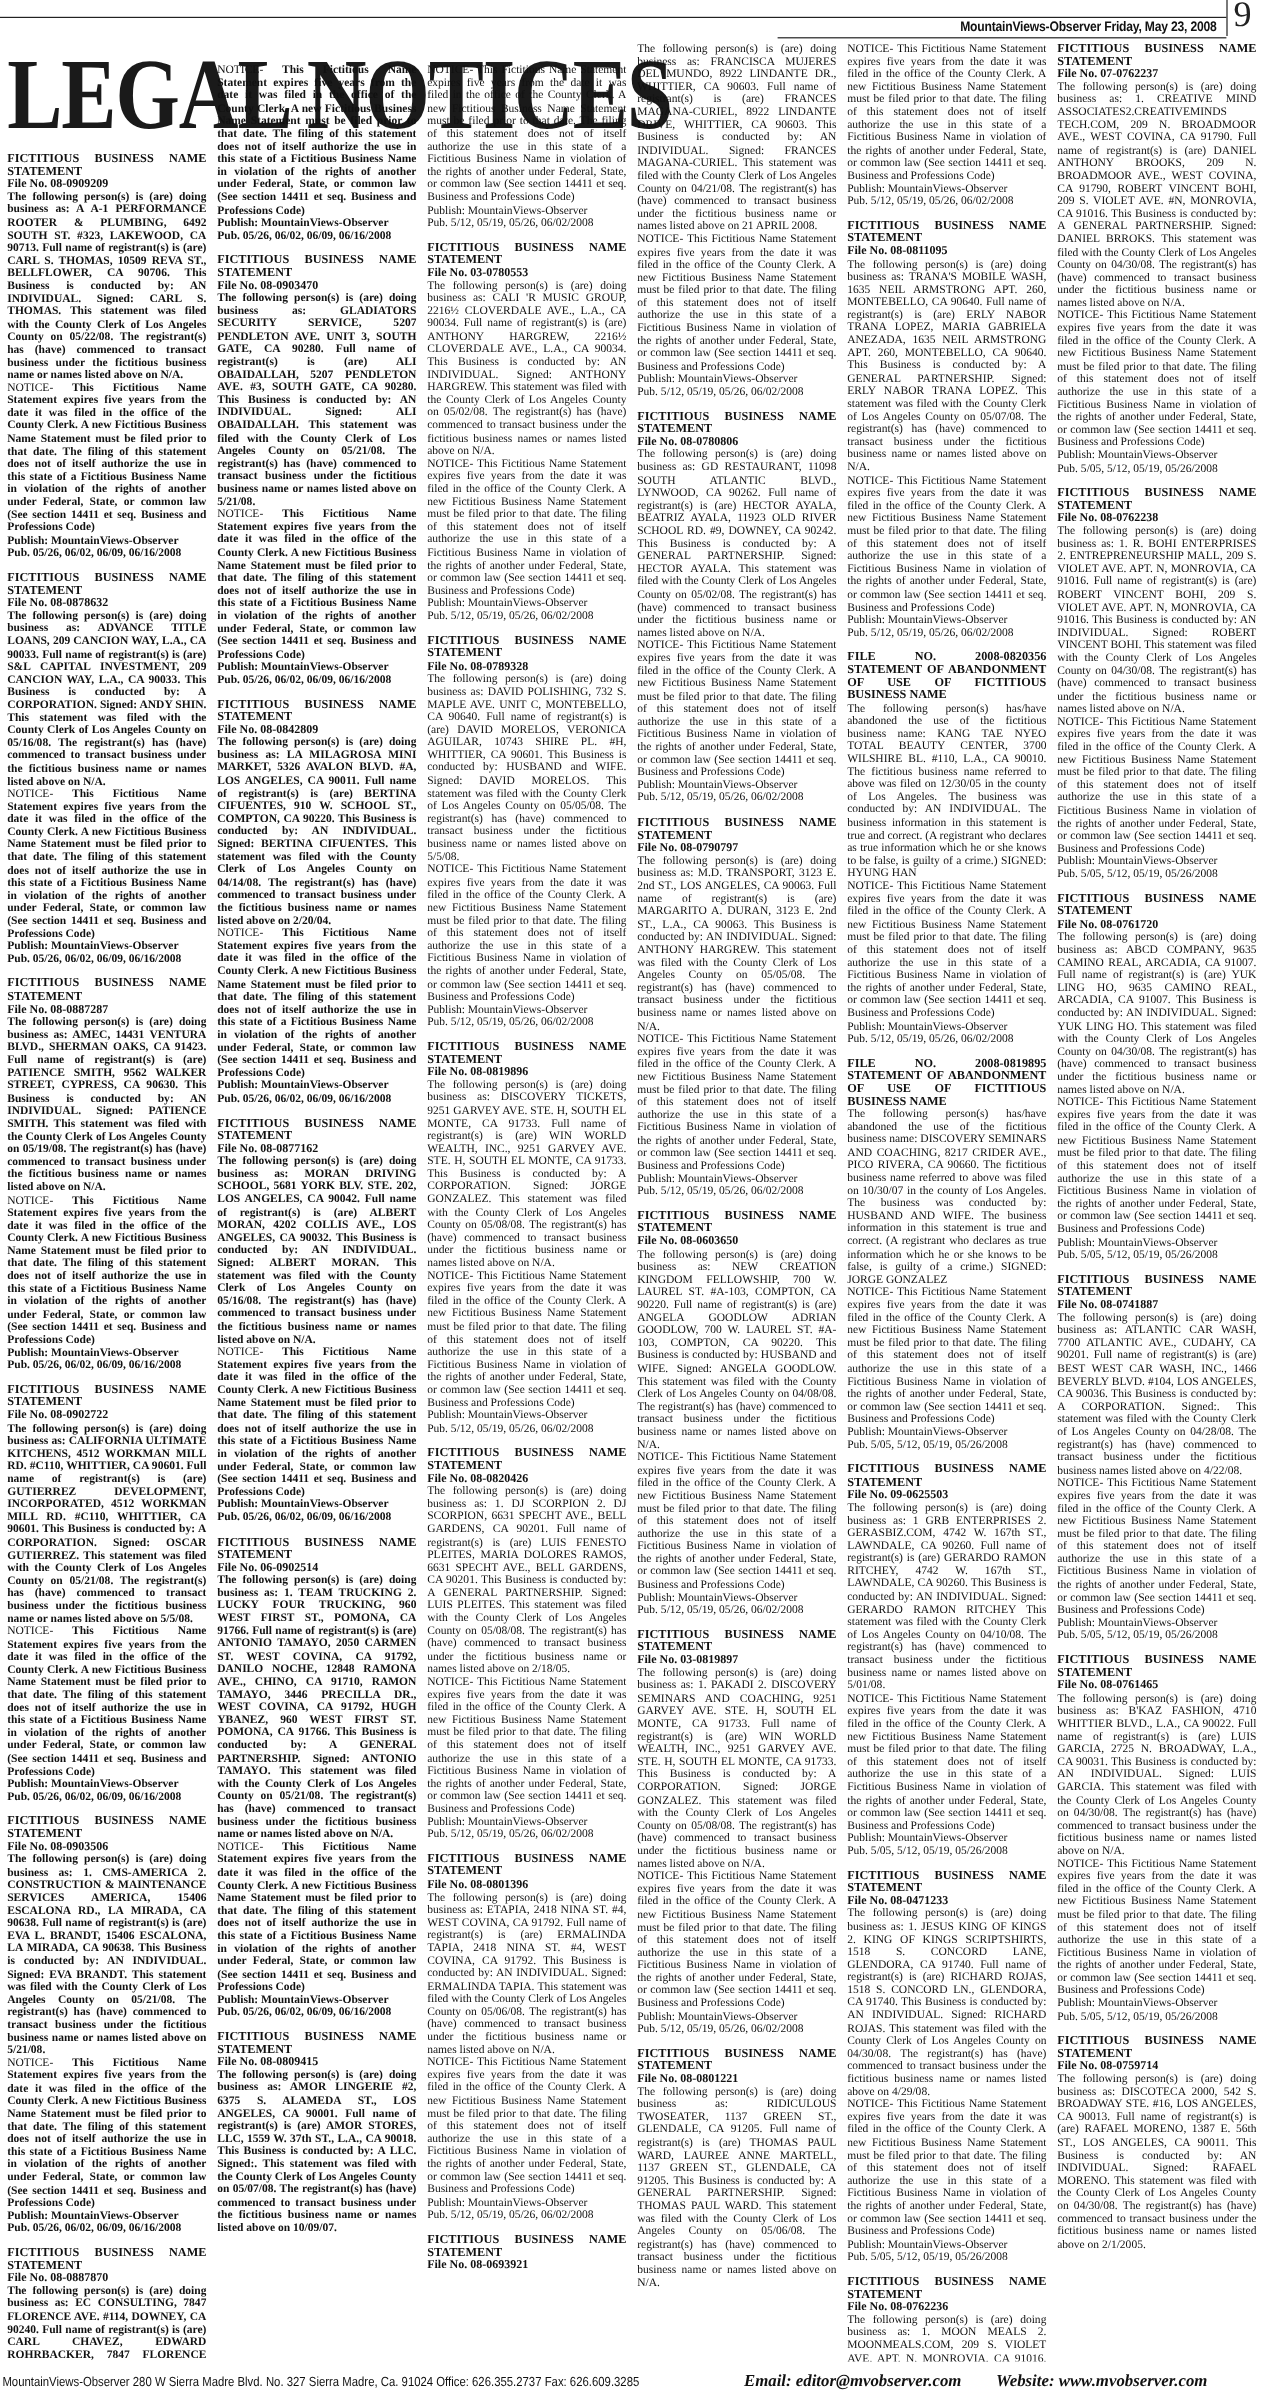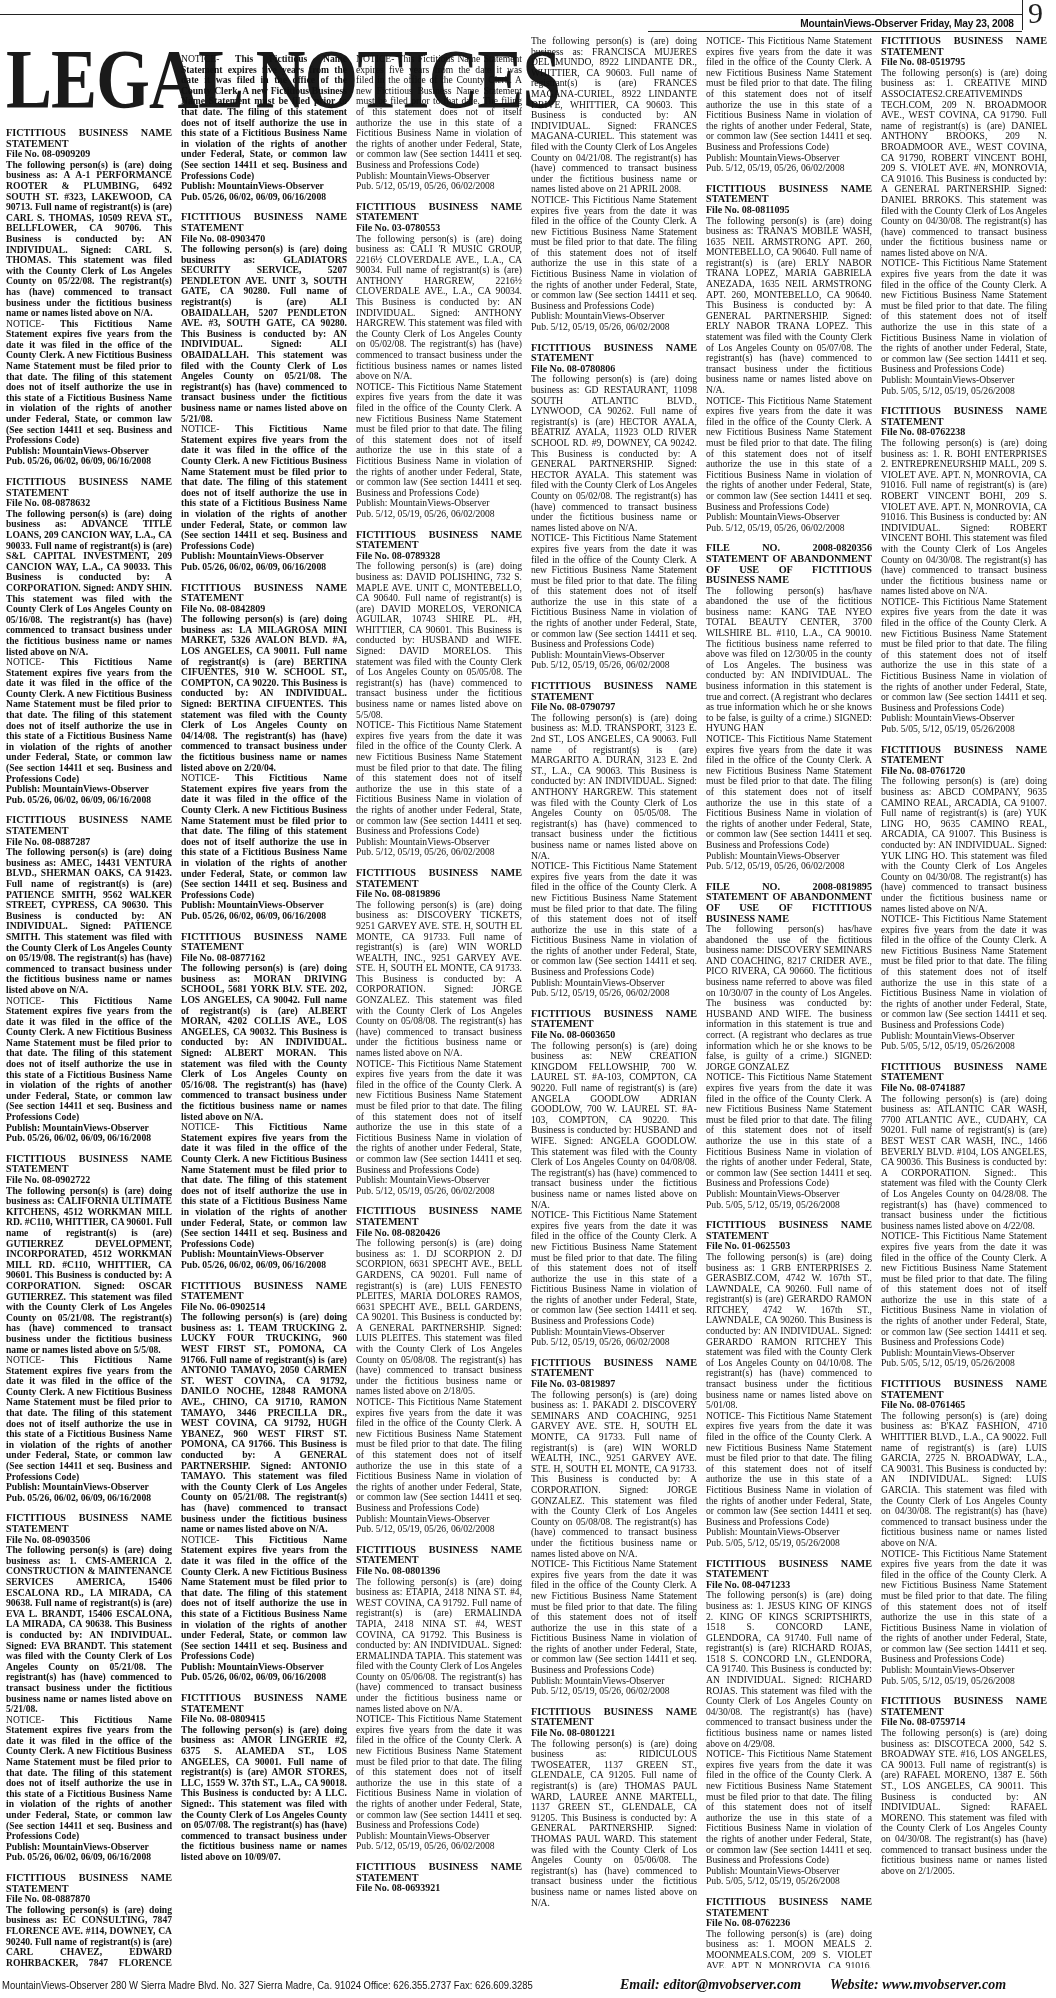--- a/index.html
+++ b/index.html
@@ -246,21 +246,21 @@
     </div>
     <div class="notice">
       <p class="hd last">FILE NO. 2008-0819895 STATEMENT OF ABANDONMENT OF USE OF FICTITIOUS BUSINESS NAME</p>
       <p>The following person(s) has/have abandoned the use of the fictitious business name: DISCOVERY SEMINARS AND COACHING, 8217 CRIDER AVE., PICO RIVERA, CA 90660. The fictitious business name referred to above was filed on 10/30/07 in the county of Los Angeles. The business was conducted by: HUSBAND AND WIFE. The business information in this statement is true and correct. (A registrant who declares as true information which he or she knows to be false, is guilty of a crime.) SIGNED: JORGE GONZALEZ</p>
       <p><span class="b">NOTICE-</span> <span>This Fictitious Name Statement expires five years from the date it was filed in the office of the County Clerk. A new Fictitious Business Name Statement must be filed prior to that date. The filing of this statement does not of itself authorize the use in this state of a Fictitious Business Name in violation of the rights of another under Federal, State, or common law (See section 14411 et seq. Business and Professions Code)</span></p>
       <p style="text-align: left;">Publish: MountainViews-Observer</p>
       <p style="text-align: left;">Pub. 5/05, 5/12, 05/19, 05/26/2008</p>
     </div>
     <div class="notice">
       <p class="hd last">FICTITIOUS BUSINESS NAME STATEMENT</p>
-      <p class="fileno">File No. 01-0625503</p>
+      <p class="fileno">File No. 09-0625503</p>
       <p>The following person(s) is (are) doing business as: 1 GRB ENTERPRISES 2. GERASBIZ.COM, 4742 W. 167th ST., LAWNDALE, CA 90260. Full name of registrant(s) is (are) GERARDO RAMON RITCHEY, 4742 W. 167th ST., LAWNDALE, CA 90260. This Business is conducted by: AN INDIVIDUAL. Signed: GERARDO RAMON RITCHEY This statement was filed with the County Clerk of Los Angeles County on 04/10/08. The registrant(s) has (have) commenced to transact business under the fictitious business name or names listed above on 5/01/08.</p>
       <p><span class="b">NOTICE-</span> <span>This Fictitious Name Statement expires five years from the date it was filed in the office of the County Clerk. A new Fictitious Business Name Statement must be filed prior to that date. The filing of this statement does not of itself authorize the use in this state of a Fictitious Business Name in violation of the rights of another under Federal, State, or common law (See section 14411 et seq. Business and Professions Code)</span></p>
       <p style="text-align: left;">Publish: MountainViews-Observer</p>
       <p style="text-align: left;">Pub. 5/05, 5/12, 05/19, 05/26/2008</p>
     </div>
     <div class="notice">
       <p class="hd last">FICTITIOUS BUSINESS NAME STATEMENT</p>
       <p class="fileno">File No. 08-0471233</p>
       <p>The following person(s) is (are) doing business as: 1. JESUS KING OF KINGS 2. KING OF KINGS SCRIPTSHIRTS, 1518 S. CONCORD LANE, GLENDORA, CA 91740. Full name of registrant(s) is (are) RICHARD ROJAS, 1518 S. CONCORD LN., GLENDORA, CA 91740. This Business is conducted by: AN INDIVIDUAL. Signed: RICHARD ROJAS. This statement was filed with the County Clerk of Los Angeles County on 04/30/08. The registrant(s) has (have) commenced to transact business under the fictitious business name or names listed above on 4/29/08.</p>
       <p><span class="b">NOTICE-</span> <span>This Fictitious Name Statement expires five years from the date it was filed in the office of the County Clerk. A new Fictitious Business Name Statement must be filed prior to that date. The filing of this statement does not of itself authorize the use in this state of a Fictitious Business Name in violation of the rights of another under Federal, State, or common law (See section 14411 et seq. Business and Professions Code)</span></p>
@@ -269,21 +269,21 @@
     </div>
     <div class="notice">
       <p class="hd last">FICTITIOUS BUSINESS NAME STATEMENT</p>
       <p class="fileno">File No. 08-0762236</p>
       <p>The following person(s) is (are) doing business as: 1. MOON MEALS 2. MOONMEALS.COM, 209 S. VIOLET AVE. APT. N, MONROVIA, CA 91016. Full name of registrant(s) is (are) MYRNA NOEMI BOHI M., ARI ALEXIS BOHI M., ROBERT V. BOHI, 209 S. VIOLET AVE. APT. N, MONROVIA, CA 91016. This Business is conducted by: A GENERAL PARTNERSHIP. Signed: ROBERT V. BOHI. This statement was filed with the County Clerk of Los Angeles County on 04/30/08. The registrant(s) has (have) commenced to transact business under the fictitious business name or names listed above on N/A.</p>
     </div>
   </div>
 <div class="col" id="col6" style="left: 881px; top: 36px; width: 166px; height: 1932px;">
     <div class="notice">
       <p class="hd last">FICTITIOUS BUSINESS NAME STATEMENT</p>
-      <p class="fileno">File No. 08-0519795</p>
+      <p class="fileno">File No. 07-0762237</p>
       <p>The following person(s) is (are) doing business as: 1. CREATIVE MIND ASSOCIATES2.CREATIVEMINDS TECH.COM, 209 N. BROADMOOR AVE., WEST COVINA, CA 91790. Full name of registrant(s) is (are) DANIEL ANTHONY BROOKS, 209 N. BROADMOOR AVE., WEST COVINA, CA 91790, ROBERT VINCENT BOHI, 209 S. VIOLET AVE. #N, MONROVIA, CA 91016. This Business is conducted by: A GENERAL PARTNERSHIP. Signed: DANIEL BRROKS. This statement was filed with the County Clerk of Los Angeles County on 04/30/08. The registrant(s) has (have) commenced to transact business under the fictitious business name or names listed above on N/A.</p>
       <p><span class="b">NOTICE-</span> <span>This Fictitious Name Statement expires five years from the date it was filed in the office of the County Clerk. A new Fictitious Business Name Statement must be filed prior to that date. The filing of this statement does not of itself authorize the use in this state of a Fictitious Business Name in violation of the rights of another under Federal, State, or common law (See section 14411 et seq. Business and Professions Code)</span></p>
       <p style="text-align: left;">Publish: MountainViews-Observer</p>
       <p style="text-align: left;">Pub. 5/05, 5/12, 05/19, 05/26/2008</p>
     </div>
     <div class="notice">
       <p class="hd last">FICTITIOUS BUSINESS NAME STATEMENT</p>
       <p class="fileno">File No. 08-0762238</p>
       <p>The following person(s) is (are) doing business as: 1. R. BOHI ENTERPRISES 2. ENTREPRENEURSHIP MALL, 209 S. VIOLET AVE. APT. N, MONROVIA, CA 91016. Full name of registrant(s) is (are) ROBERT VINCENT BOHI, 209 S. VIOLET AVE. APT. N, MONROVIA, CA 91016. This Business is conducted by: AN INDIVIDUAL. Signed: ROBERT VINCENT BOHI. This statement was filed with the County Clerk of Los Angeles County on 04/30/08. The registrant(s) has (have) commenced to transact business under the fictitious business name or names listed above on N/A.</p>
       <p><span class="b">NOTICE-</span> <span>This Fictitious Name Statement expires five years from the date it was filed in the office of the County Clerk. A new Fictitious Business Name Statement must be filed prior to that date. The filing of this statement does not of itself authorize the use in this state of a Fictitious Business Name in violation of the rights of another under Federal, State, or common law (See section 14411 et seq. Business and Professions Code)</span></p>

